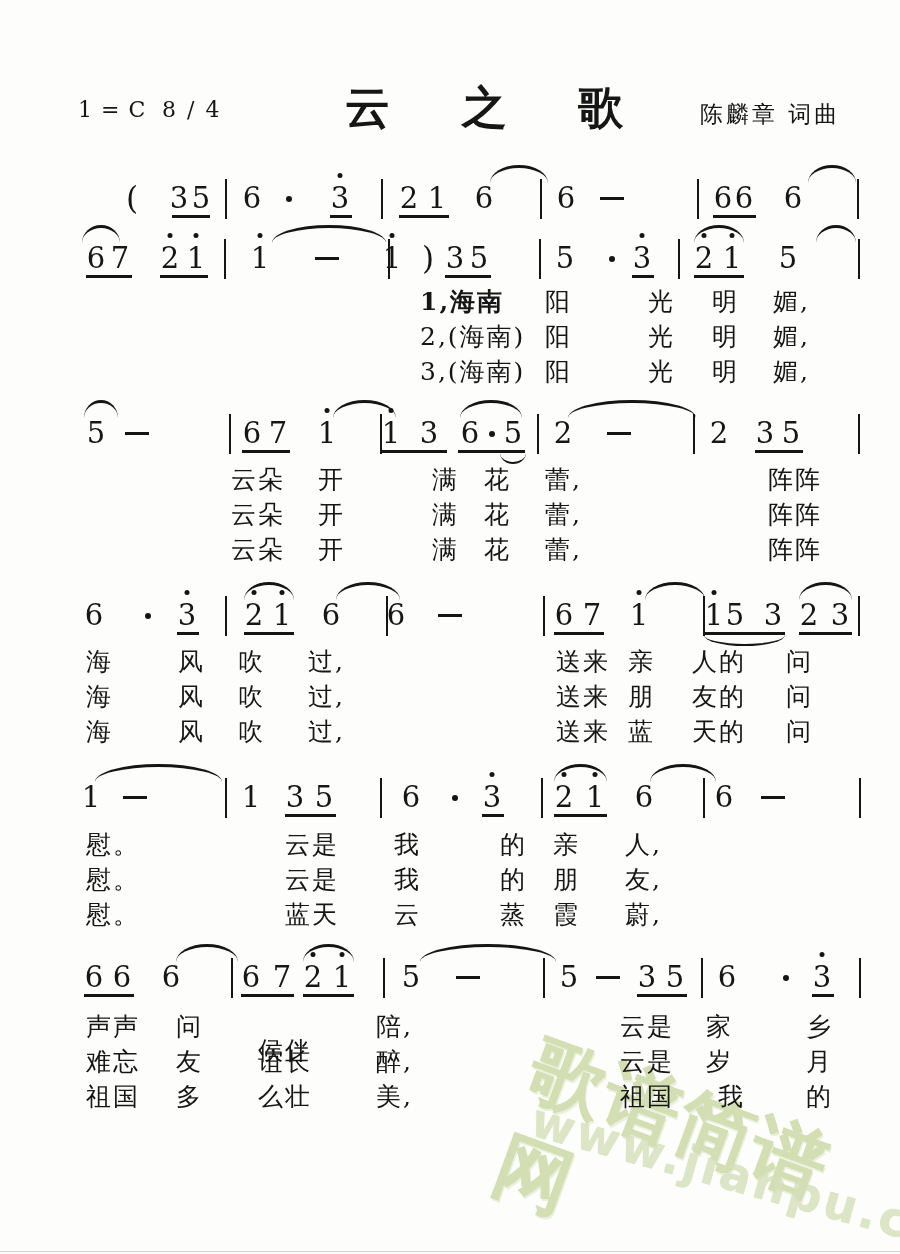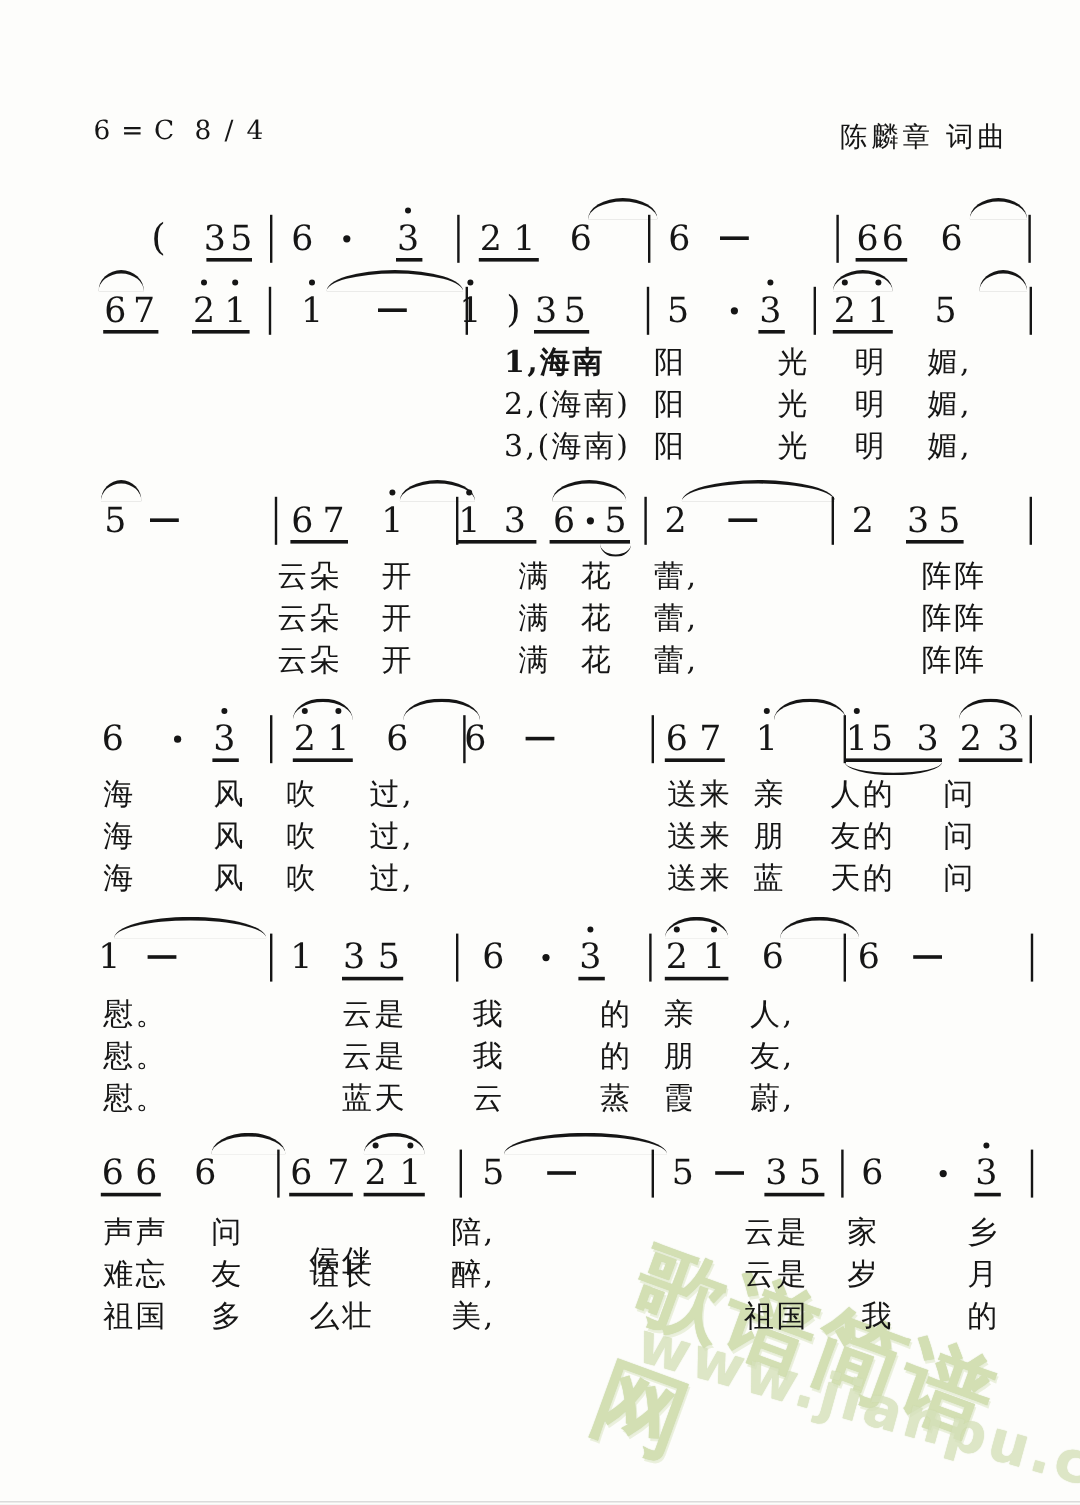--- a/index.html
+++ b/index.html
@@ -35,22 +35,23 @@
   .wm-url{left:540px;top:1092px;font-size:47px;color:#d5e0ba;letter-spacing:3px;
           font-family:"DejaVu Sans",sans-serif;
           transform:rotate(15.5deg);transform-origin:left top;
           text-shadow:0 0 1px #c3d39e;}
   .bottom-edge{position:absolute;left:0;right:0;bottom:2px;height:1px;background:#c9c9c9;opacity:.8;}
 </style>
 </head>
 <body>
 
 <div class="page">
-  <span class="hdr key">6 = C</span>
+  <span class="hdr key">1 = C</span>
   <span class="hdr time">8 / 4</span>
+  <span class="hdr title">云 之 歌</span>
   <span class="hdr credit">陈麟章 词曲</span>
 
   <div id="notation">
       <div class="system" style="top: 183px;">
         <div class="note paren" style="left: 132px;">(</div>
         <div class="note" style="left: 179px;">3</div>
         <div class="note" style="left: 201px;">5</div>
         <div class="note" style="left: 252px;">6</div>
         <div class="middot" style="left: 289px;"></div>
         <div class="note" style="left: 340px;">3</div>

